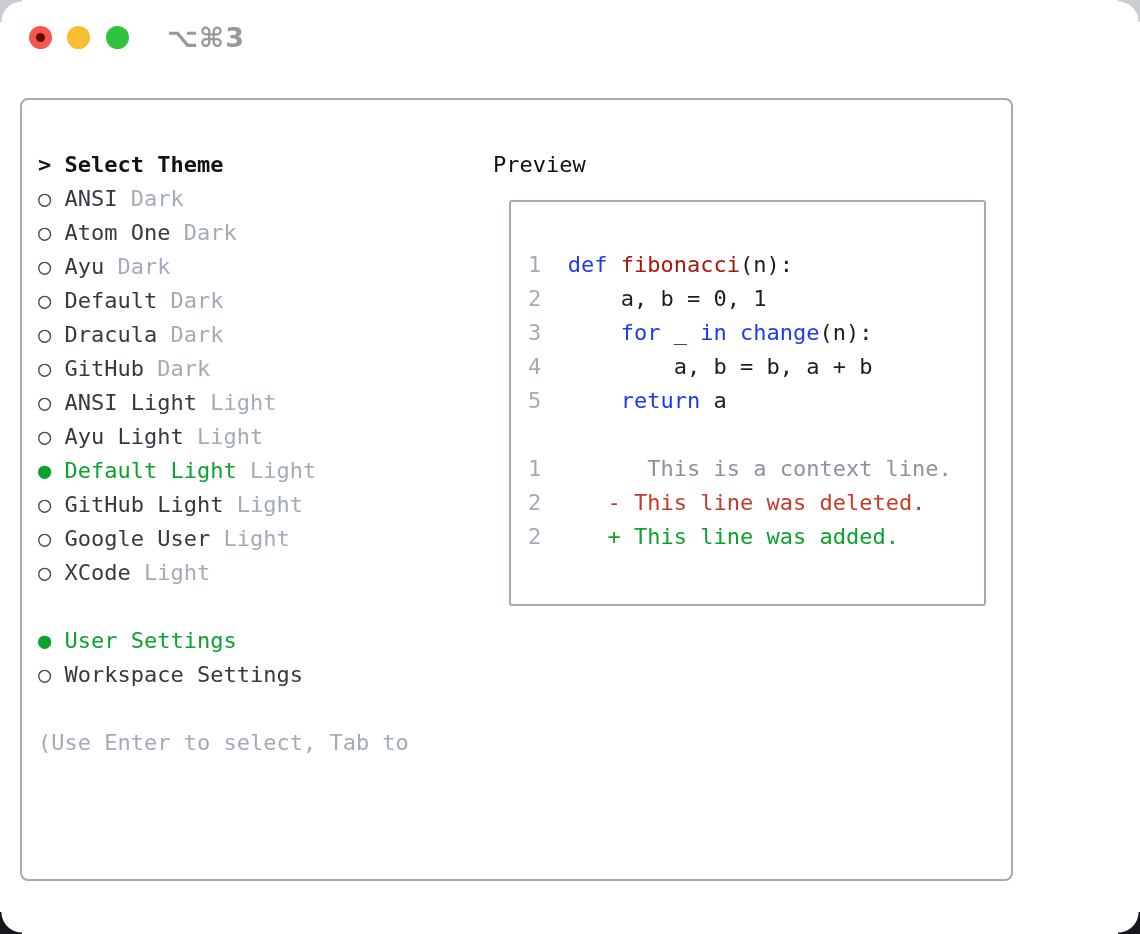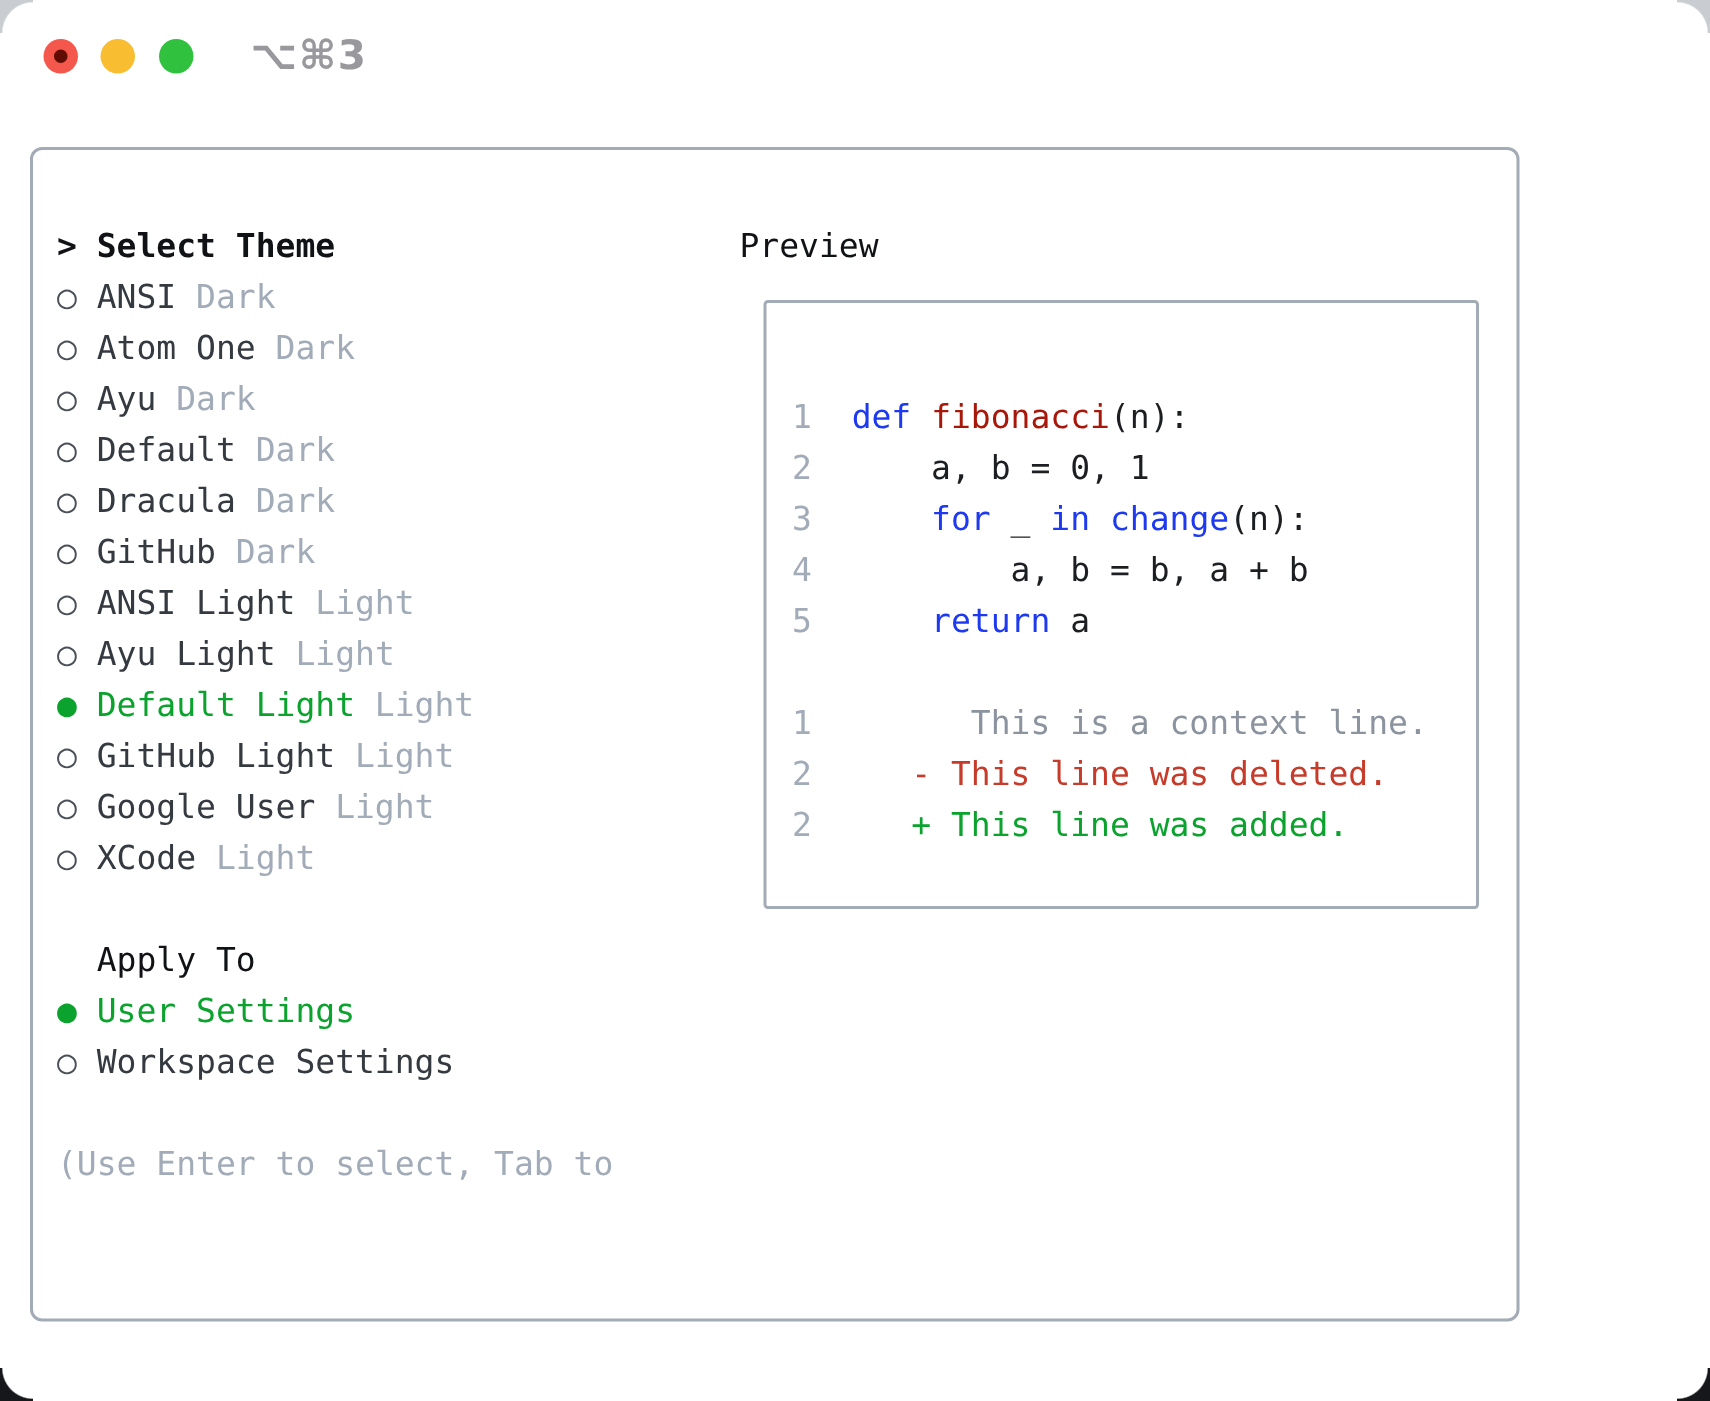--- a/index.html
+++ b/index.html
@@ -32,21 +32,21 @@
   .tag{margin-left:1ch;color:var(--muted);}
   .hdr{color:var(--ink);font-weight:700;}
   .applyhead{padding-left:2ch;color:var(--ink);}
   .hint{color:var(--hint);text-align:right;}
 
   .left{position:absolute;left:16px;top:48px;}
 
   .preview-title{position:absolute;left:471px;top:48px;height:34px;line-height:34px;font-size:22px;font-weight:400;color:var(--ink);white-space:pre;}
   .preview-box{position:absolute;left:487px;top:100px;width:477px;height:406px;box-sizing:border-box;
                border:2px solid var(--border);border-radius:3px;background:#fff;}
-  .codewrap{padding:46px 0 0 17px;margin-top:14px;}
+  .codewrap{padding:46px 0 0 17px;}
   .c-ln{color:var(--muted);}
   .c-t{color:var(--code);}
   .c-k{color:var(--kw);}
   .c-f{color:var(--fn);}
   .c-ctx{color:var(--ctx);}
   .c-del{color:var(--del);}
   .c-add{color:var(--green);}
 </style>
 </head>
 <body>
@@ -76,21 +76,20 @@
         <div class="row"><span class="mk">○</span><span class="nm">Dracula</span><span class="tag">Dark</span></div>
         <div class="row"><span class="mk">○</span><span class="nm">GitHub</span><span class="tag">Dark</span></div>
         <div class="row"><span class="mk">○</span><span class="nm">ANSI Light</span><span class="tag">Light</span></div>
         <div class="row"><span class="mk">○</span><span class="nm">Ayu Light</span><span class="tag">Light</span></div>
         <div class="row"><span class="mk sel">●</span><span class="nm sel">Default Light</span><span class="tag">Light</span></div>
         <div class="row"><span class="mk">○</span><span class="nm">GitHub Light</span><span class="tag">Light</span></div>
         <div class="row"><span class="mk">○</span><span class="nm">Google User</span><span class="tag">Light</span></div>
         <div class="row"><span class="mk">○</span><span class="nm">XCode</span><span class="tag">Light</span></div>
       </div>
     <div class="row"></div>
-    <div class="row applyhead">Apply To</div>
     <div id="apply-list">
         <div class="row"><span class="mk sel">●</span><span class="nm sel">User Settings</span></div>
         <div class="row"><span class="mk">○</span><span class="nm">Workspace Settings</span></div>
       </div>
     <div class="row"></div>
     <div id="hint">
         <div class="row hint">(Use Enter to select, Tab to</div>
       </div>
   </div>
 

